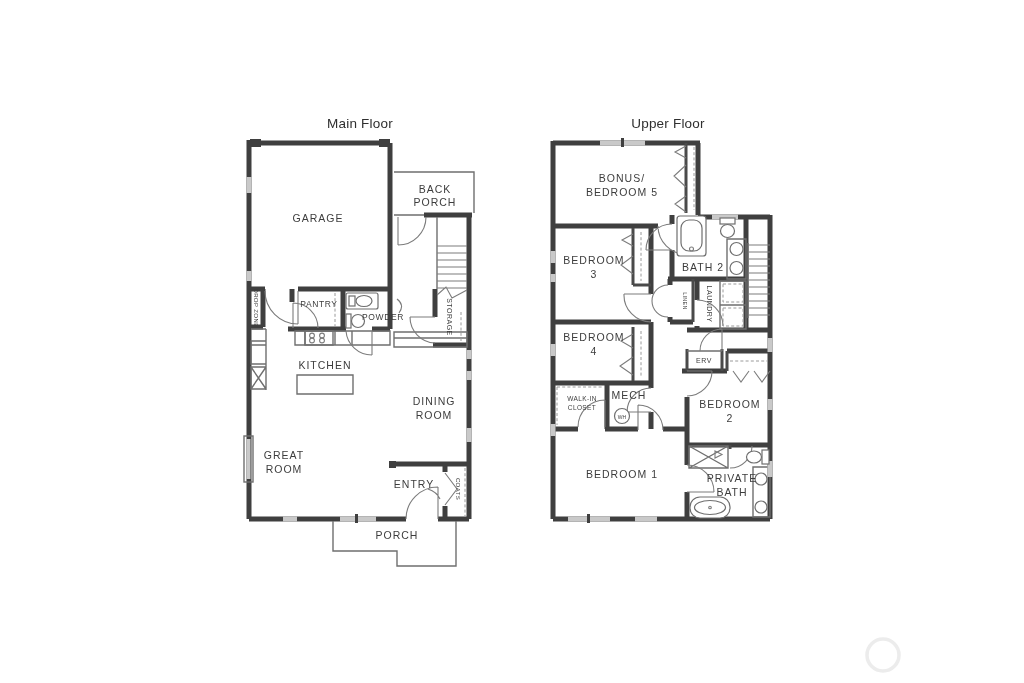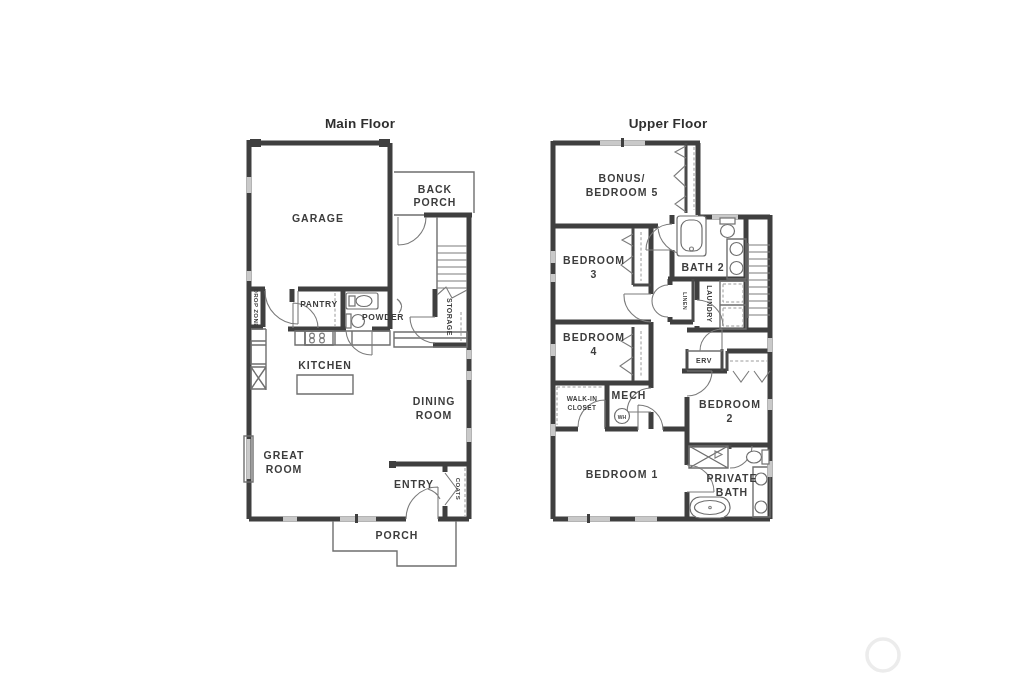--- a/index.html
+++ b/index.html
@@ -1,17 +1,17 @@
 <!DOCTYPE html>
 <html><head>
 <meta charset="utf-8">
 <style>
   html,body{margin:0;padding:0;background:#ffffff;}
   .canvas{position:relative;width:902px;height:683px;background:#ffffff;overflow:hidden;
-          font-family:"Liberation Sans",sans-serif;font-weight:bold;}
+          font-family:"Liberation Sans",sans-serif;}
   svg{display:block;}
   
   .w5{stroke:#3f3f3f;stroke-width:5;fill:none;stroke-linecap:butt;}
   .w3{stroke:#4a4a4a;stroke-width:3;fill:none;stroke-linecap:butt;}
   .tl{stroke:#6f6f6f;stroke-width:1.4;fill:none;}
   .tr{stroke:#7c7c7c;stroke-width:1.1;fill:none;}
   .ar{stroke:#7c7c7c;stroke-width:1.1;fill:none;}
   .da{stroke:#9a9a9a;stroke-width:1;fill:none;stroke-dasharray:3 2.2;}
   .wf{fill:#c9c9c9;stroke:none;}
   .bk{fill:#3f3f3f;stroke:none;}

